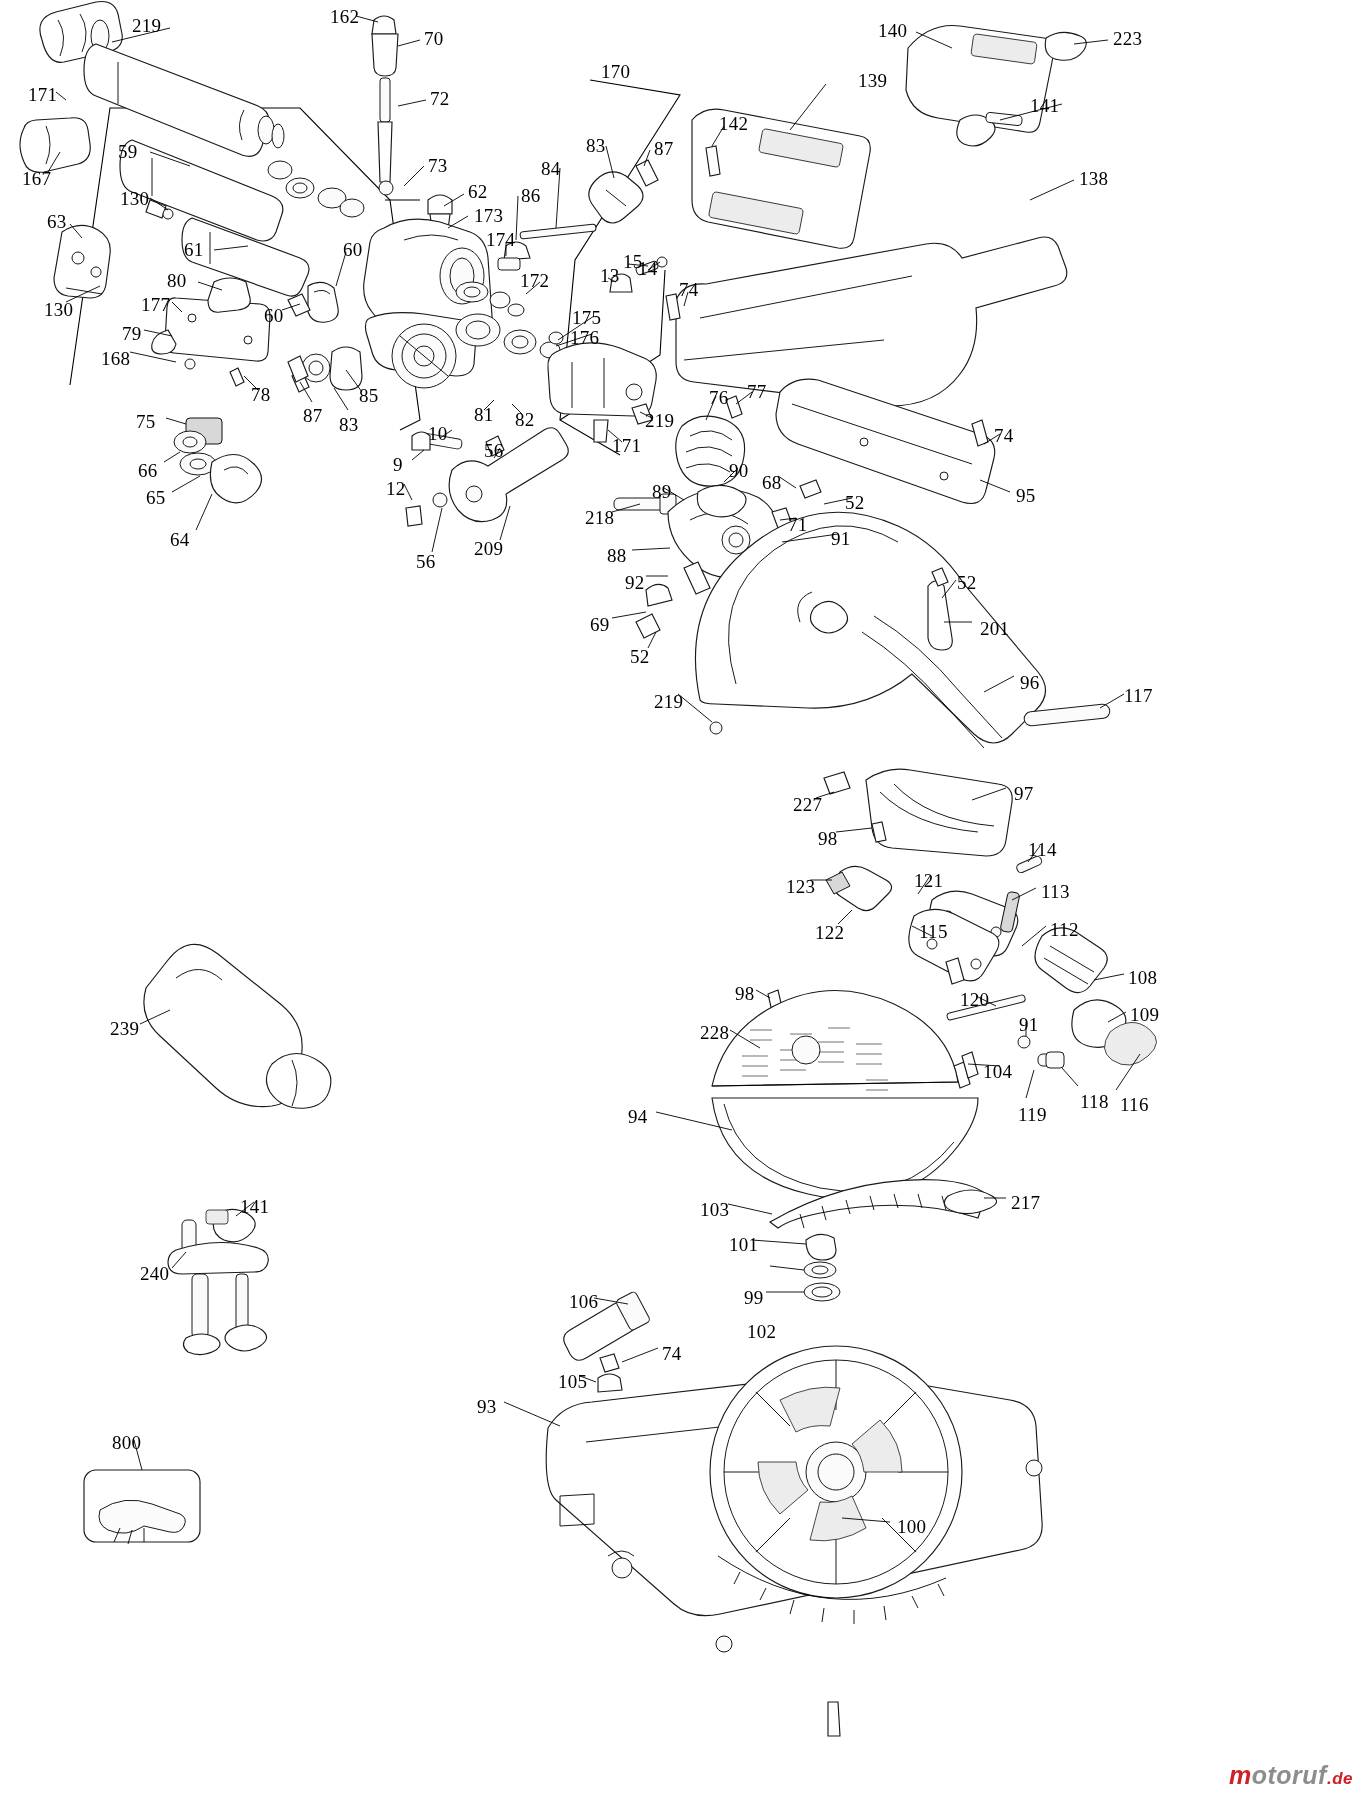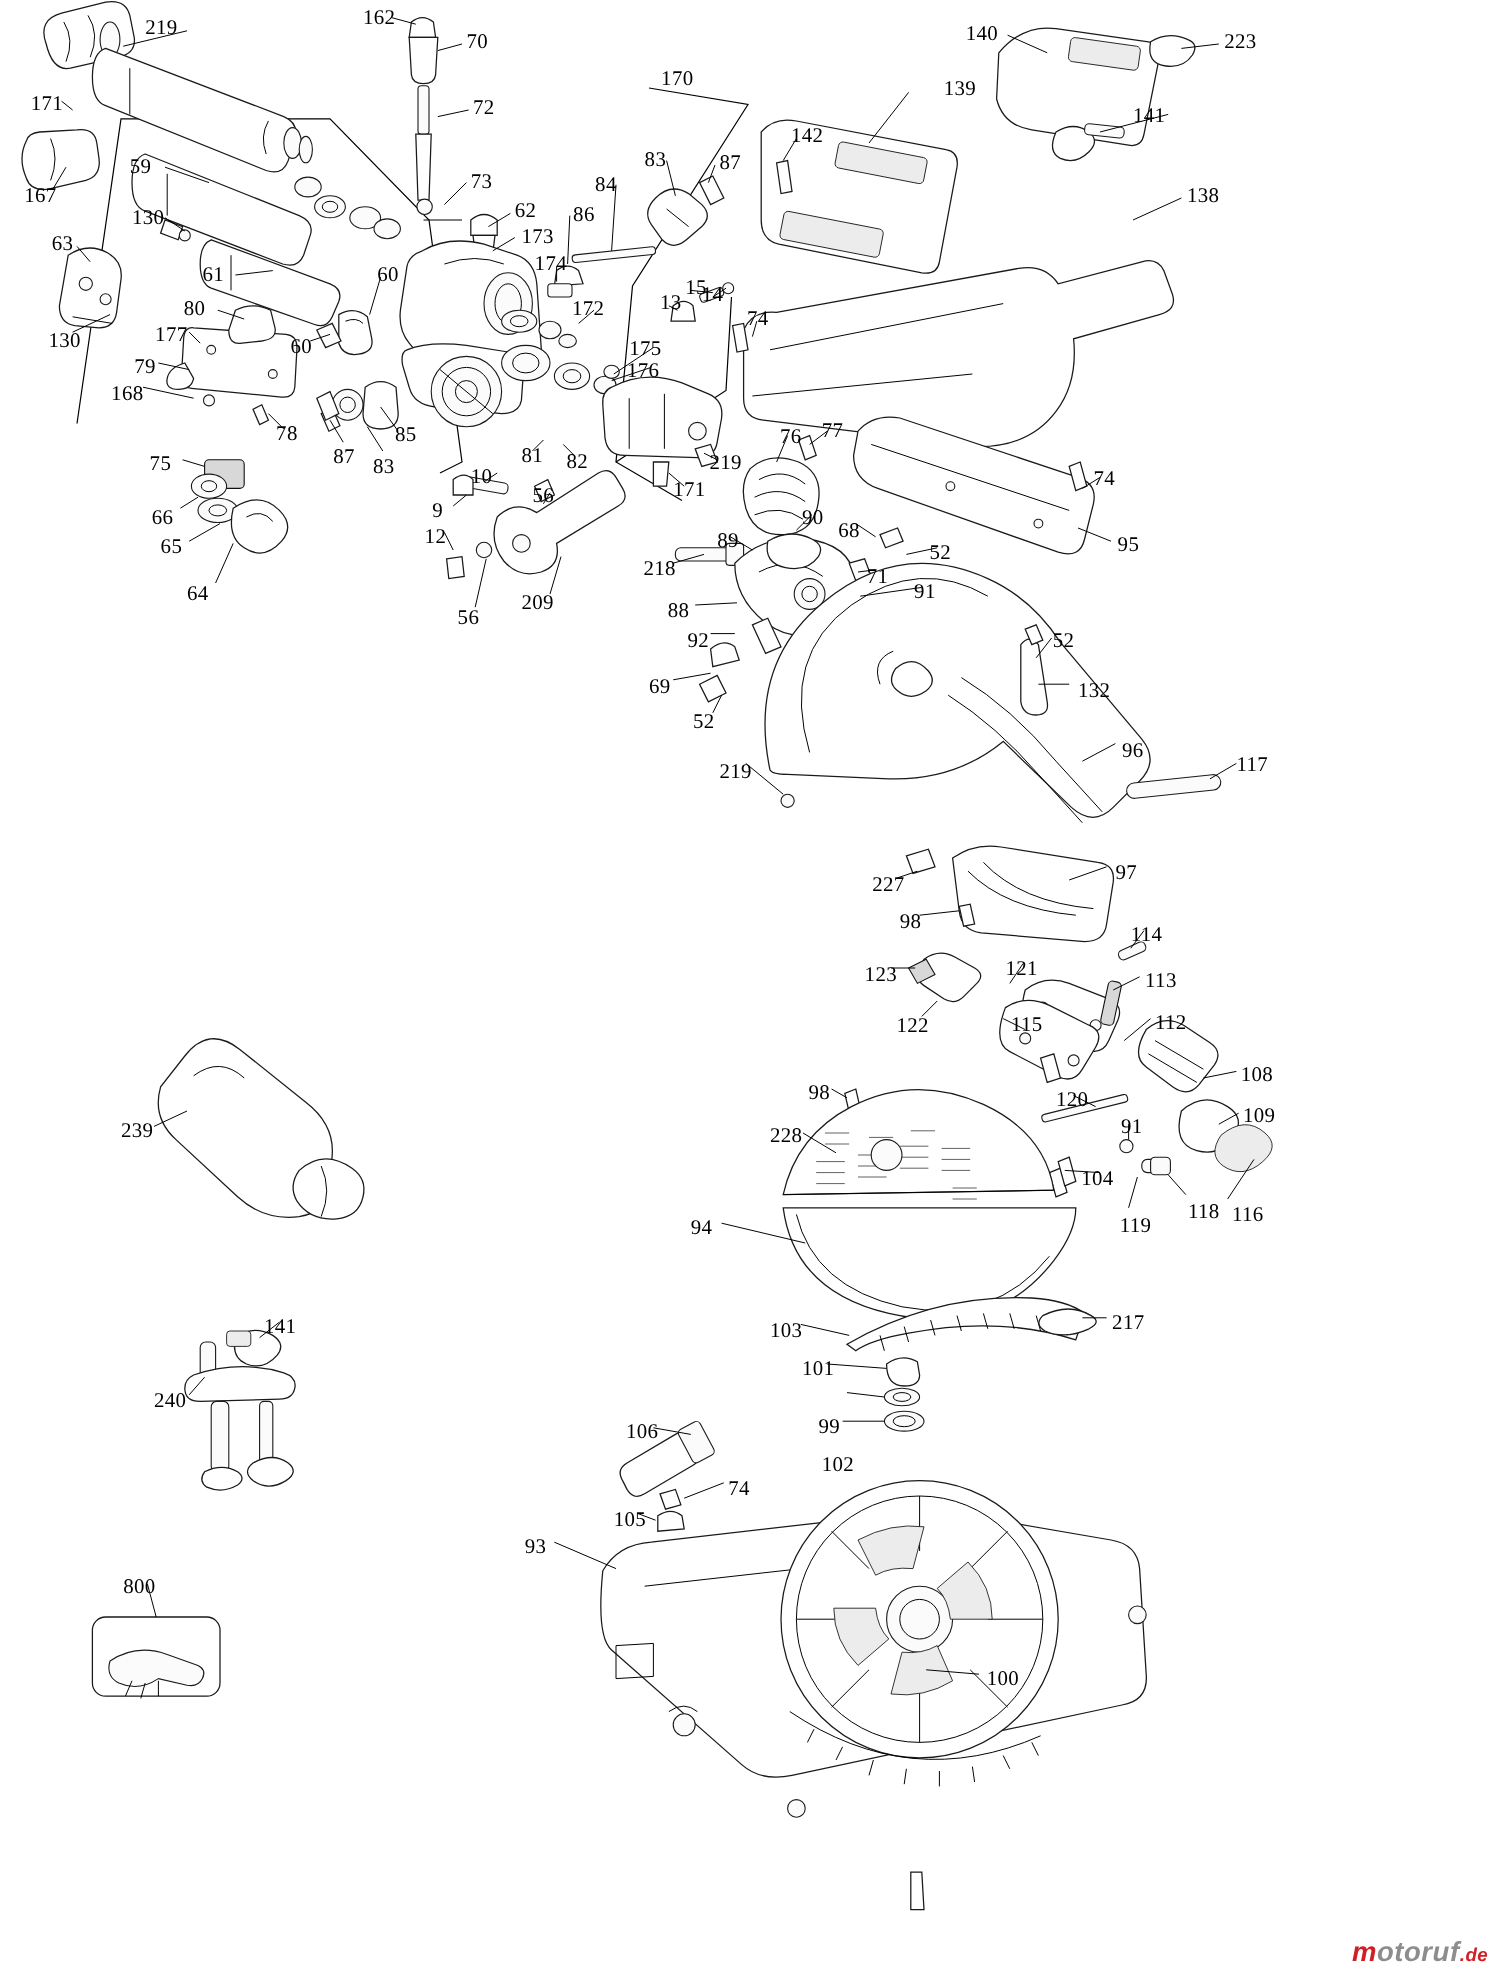--- a/index.html
+++ b/index.html
@@ -460,21 +460,21 @@
   <div class="callout" style="left:788px;top:514px">71</div>
   <div class="callout" style="left:831px;top:528px">91</div>
   <div class="callout" style="left:170px;top:529px">64</div>
   <div class="callout" style="left:585px;top:507px">218</div>
   <div class="callout" style="left:607px;top:545px">88</div>
   <div class="callout" style="left:416px;top:551px">56</div>
   <div class="callout" style="left:474px;top:538px">209</div>
   <div class="callout" style="left:625px;top:572px">92</div>
   <div class="callout" style="left:957px;top:572px">52</div>
   <div class="callout" style="left:590px;top:614px">69</div>
-  <div class="callout" style="left:980px;top:618px">132</div>
+  <div class="callout" style="left:980px;top:618px">201</div>
   <div class="callout" style="left:630px;top:646px">52</div>
   <div class="callout" style="left:1020px;top:672px">96</div>
   <div class="callout" style="left:1124px;top:685px">117</div>
   <div class="callout" style="left:654px;top:691px">219</div>
   <div class="callout" style="left:793px;top:794px">227</div>
   <div class="callout" style="left:1014px;top:783px">97</div>
   <div class="callout" style="left:818px;top:828px">98</div>
   <div class="callout" style="left:1028px;top:839px">114</div>
   <div class="callout" style="left:786px;top:876px">123</div>
   <div class="callout" style="left:914px;top:870px">121</div>

